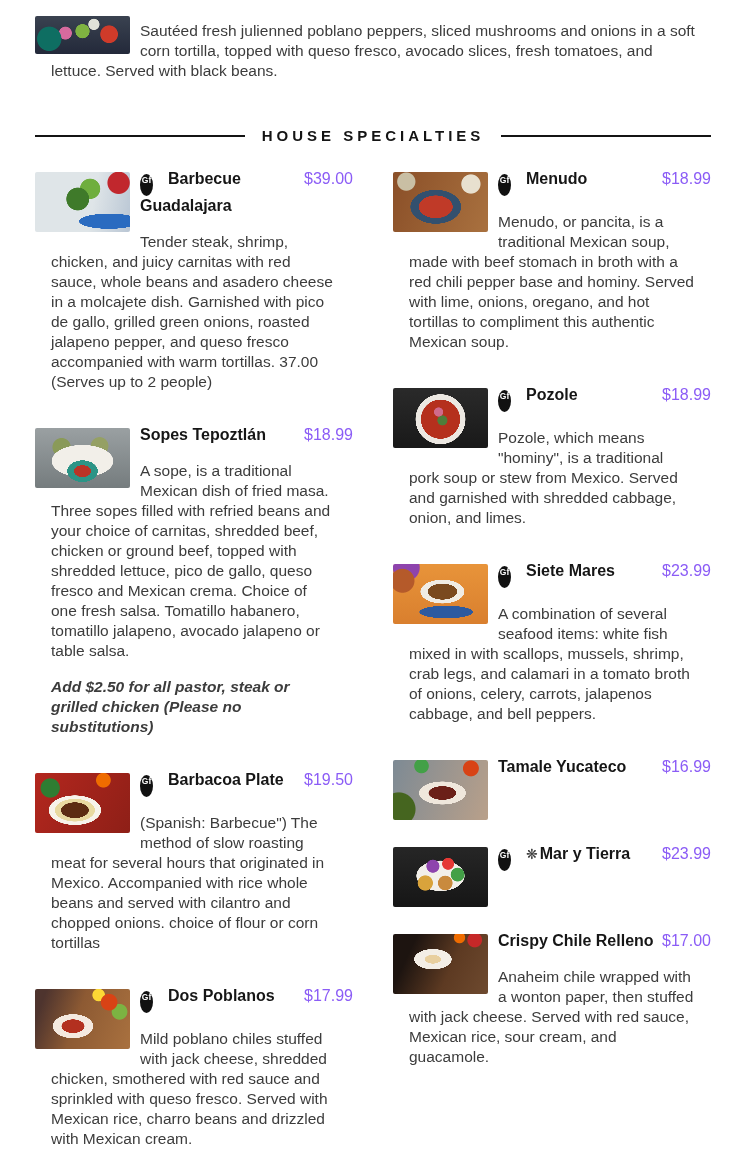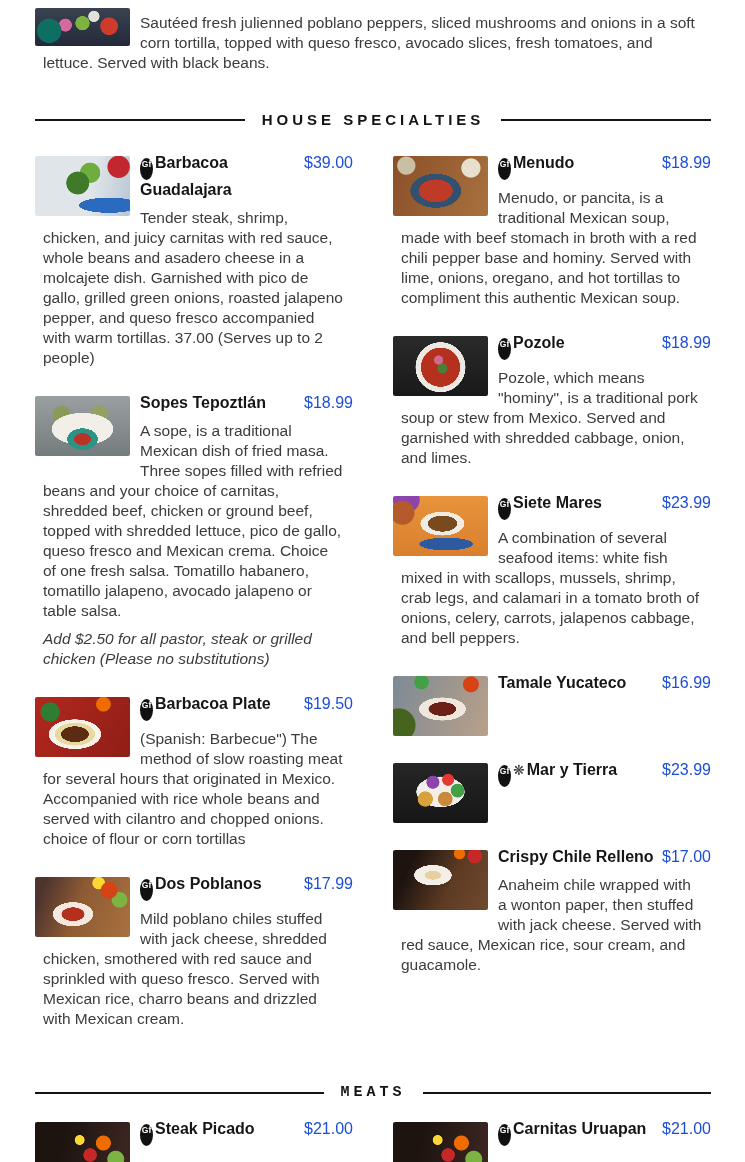--- a/index.html
+++ b/index.html
@@ -18,27 +18,27 @@
   .cols{display:flex;gap:40px;align-items:flex-start;}
   .col{width:318px;flex:0 0 318px;}
   
   .item{margin-bottom:17px;}
   .item::after{content:"";display:block;clear:both;}
   .thumb{
     float:left;width:95px;height:60px;margin:3px 10px 7px 0;
     border-radius:2px;background-color:#888;
   }
   .head{font-size:16px;line-height:20px;font-weight:700;color:#161616;}
-  .price{float:right;font-weight:400;color:#1d4ed8;margin-left:8px;}
-  .desc{margin:8px;font-size:15.5px;line-height:20px;color:#3c3c3c;}
-  .note{font-style:italic;}
+  .price{float:right;font-weight:400;color:#8b5cf6;margin-left:8px;}
+  .desc{margin:16px;font-size:15.5px;line-height:20px;color:#3c3c3c;}
+  .note{font-style:italic;font-weight:bold;}
   .gf{
     display:inline-block;width:13px;height:22px;border-radius:50%;
     background:#111111;color:#ffffff;font-size:8.5px;font-weight:700;
-    text-align:center;line-height:13px;vertical-align:1px;margin-right:2px;
+    text-align:center;line-height:13px;vertical-align:1px;margin-right:15px;
     letter-spacing:0;
   }
   .snow{font-weight:400;color:#3a3a3a;font-size:14px;margin-right:2px;}
   
   .top-item .thumb{height:38px;margin-top:-5px;}
   
   .t-top{background:
     radial-gradient(circle at 15% 60%, #0e6e62 0 14%, transparent 15%),
     radial-gradient(circle at 32% 45%, #d66a9e 0 9%, transparent 10%),
     radial-gradient(circle at 50% 40%, #7fb341 0 13%, transparent 14%),
@@ -127,21 +127,21 @@
   </div>
 
   <div class="cols">
 
     <div class="col">
 
       <article class="item">
         <div class="thumb t-molcajete"></div>
         <div class="head">
           <span class="price">$39.00</span>
-          <span class="gf">Gf</span><span>Barbacoa Guadalajara</span>
+          <span class="gf">Gf</span><span>Barbecue Guadalajara</span>
         </div>
         <p class="desc">Tender steak, shrimp, chicken, and juicy carnitas with red sauce, whole beans and asadero cheese in a molcajete dish. Garnished with pico de gallo, grilled green onions, roasted jalapeno pepper, and queso fresco accompanied with warm tortillas. 37.00 (Serves up to 2 people)</p>
       </article>
 
       <article class="item">
         <div class="thumb t-sopes"></div>
         <div class="head">
           <span class="price">$18.99</span>
           <span>Sopes Tepoztlán</span>
         </div>

